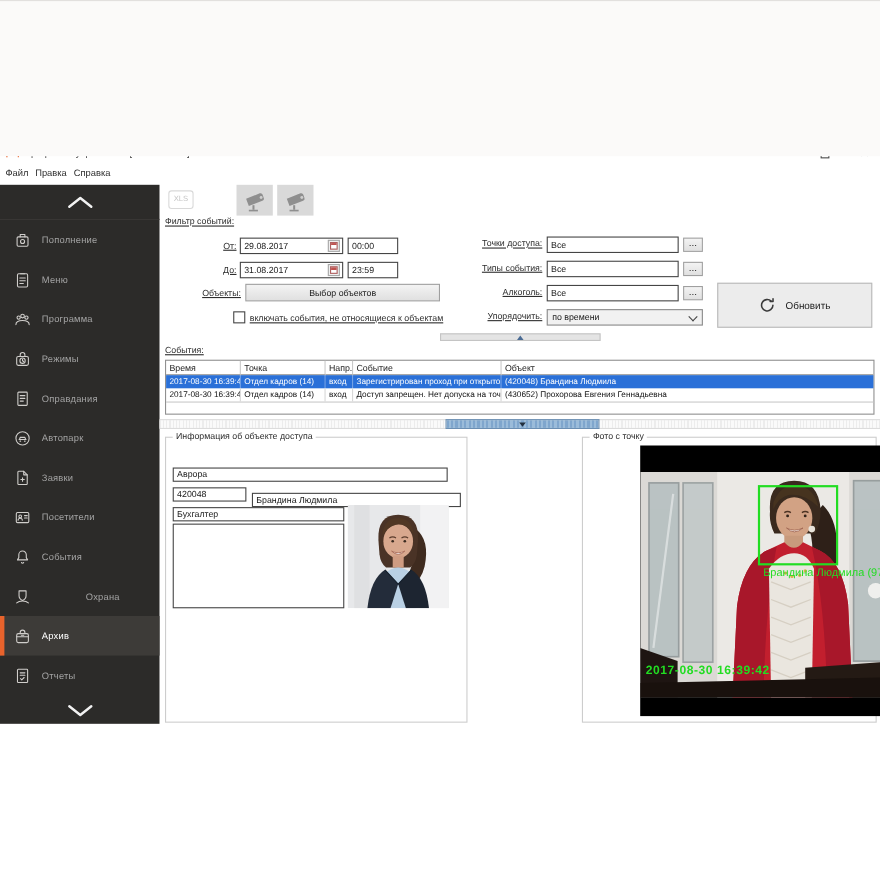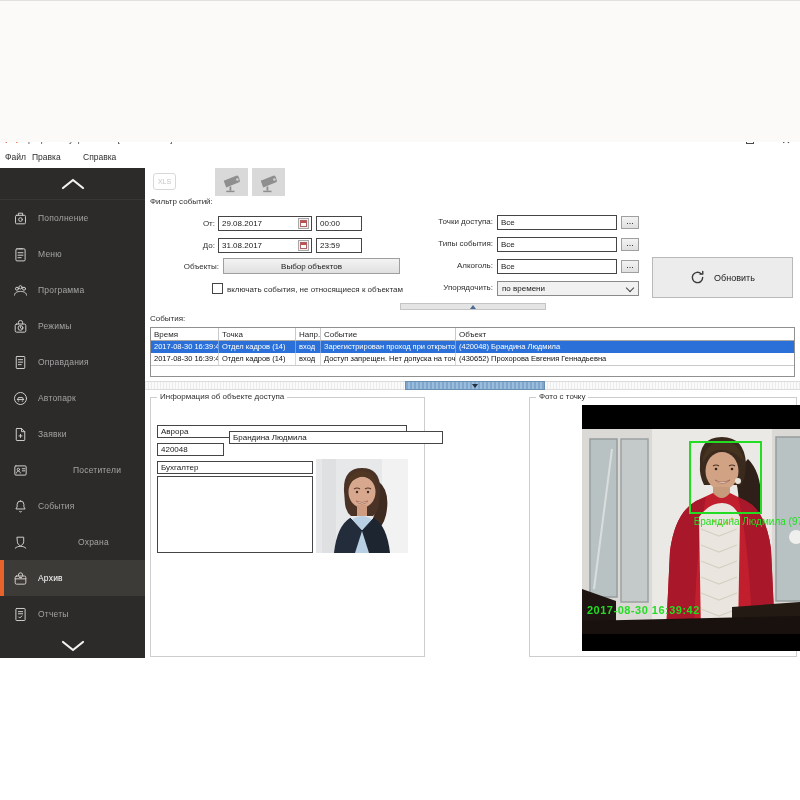--- a/index.html
+++ b/index.html
@@ -27,21 +27,21 @@
   .si.sel { background:#3d3b38; color:#ffffff; }
   .si .accent { position:absolute; left:0; top:0; width:4px; height:36px; background:#e8632c; }
   .ic { width:17px; height:17px; flex:0 0 17px; stroke:#d0cecb; fill:none; stroke-width:1.4; stroke-linecap:round; stroke-linejoin:round; }
   .chev { stroke:#f2f2f2; fill:none; stroke-width:2.2; stroke-linecap:round; stroke-linejoin:round; }
 
   
   .xls-btn { left:153px; top:173px; width:23px; height:17px; border:1px solid #d9d9d9; border-radius:3px; color:#c6c6c6; font-size:7px; text-align:center; line-height:16px; background:#fff; }
   .cam-thumb { top:168px; width:33px; height:28px; background:#d9d9d9; display:flex; align-items:center; justify-content:center; }
 
   
-  .s-label { position:absolute; font-size:8px; color:#2e2e2e; white-space:nowrap; }
+  .s-label { position:absolute; font-size:8px; color:#2e2e2e; white-space:nowrap;text-decoration:underline; }
   .r-align { text-align:right; }
   .tf { position:absolute; border:1px solid #454545; background:#fff; font-family:"Liberation Sans",sans-serif; font-size:8px; color:#1a1a1a; padding:0 0 0 3px; height:15px; }
   .cal-btn { position:absolute; width:11px; height:11px; background:#efefef; border:1px solid #a8a8a8; }
   .cal-btn .pg { width:7px; height:7px; margin:1px auto 0; background:linear-gradient(#c0504d 0 2px, #fff 2px); border:1px solid #b06060; }
   .gbtn { position:absolute; background:linear-gradient(#f3f3f3,#e0e0e0); border:1px solid #9f9f9f; font-size:8px; color:#1a1a1a; text-align:center; }
   .dots { width:18px; height:13px; line-height:9px; font-size:9px; }
   .cb { position:absolute; width:11px; height:11px; border:1px solid #454545; background:#fff; appearance:none; }
   .dd { position:absolute; left:497px; top:281px; width:142px; height:15px; border:1px solid #8a8a8a; background:#f1f1f1; font-size:8px; color:#1a1a1a; line-height:13px; padding-left:4px; }
   .dd-arrow { position:absolute; right:5px; top:3px; width:6px; height:6px; border-right:1.4px solid #444; border-bottom:1.4px solid #444; transform:rotate(45deg); }
   .refresh-btn { left:652px; top:257px; width:141px; height:41px; background:#ececec; border:1px solid #b9b9b9; display:flex; align-items:center; justify-content:center; gap:9px; font-size:9px; color:#1a1a1a; }
@@ -84,21 +84,21 @@
   <div class="window">
     <div class="abs logo">|S|</div>
     <div class="abs wtitle">Программа управления [Administrator]</div>
     <div class="abs wbtn" style="left:705px;">–</div>
     <div class="abs maxbox"></div>
     <div class="abs wbtn" style="left:775px;">✕</div>
 
     <div class="abs menubar">
       <span class="menu-item" style="left:5px;">Файл</span>
       <span class="menu-item" style="left:32px;">Правка</span>
-      <span class="menu-item" style="left:83px;">Справка</span>
+      <span class="menu-item" style="left:67px;">Справка</span>
     </div>
   </div>
   <div class="below-window"></div>
 
   <div class="abs sidebar">
     <div class="sb-collapse sb-top">
       <svg class="chev" width="30" height="15" viewBox="0 0 30 15">
           <polyline points="5,12 15,4 25,12"></polyline>
         </svg>
     </div>
@@ -150,21 +150,21 @@
         </svg>
       <span class="lbl">Автопарк</span>
     </div>
     <div class="si" style="top:248px;">
       <svg class="ic" viewBox="0 0 24 24">
           <path d="M7 3.5h6.5L18 8v11.5a1 1 0 0 1-1 1H7a1 1 0 0 1-1-1v-15a1 1 0 0 1 1-1z"></path>
           <path d="M13.5 3.5V8H18M9.8 14h4.4M12 11.8v4.4"></path>
         </svg>
       <span class="lbl">Заявки</span>
     </div>
-    <div class="si" style="top:284px;gap:35px;">
+    <div class="si" style="top:284px;">
       <svg class="ic" viewBox="0 0 24 24">
           <rect x="4" y="5.5" width="16" height="13" rx="1.5"></rect>
           <circle cx="9" cy="10.5" r="1.7"></circle>
           <path d="M6.3 15.5c0-1.6 1.2-2.6 2.7-2.6s2.7 1 2.7 2.6M14.5 9.5h3.5M14.5 12.5h3.5"></path>
         </svg>
       <span class="lbl">Посетители</span>
     </div>
     <div class="si" style="top:320px;">
       <svg class="ic" viewBox="0 0 24 24">
           <path d="M12 4.2a4.8 4.8 0 0 1 4.8 4.8v3.6l1.7 2.9H5.5l1.7-2.9V9A4.8 4.8 0 0 1 12 4.2z"></path>
@@ -304,21 +304,21 @@
 
   <div class="abs split-bar"></div>
   <div class="abs split-handle">
       <span class="tri-down"></span>
     </div>
 
   <div class="gbox ibox">
     <span class="legend">Информация об объекте доступа</span>
     <input class="tf" style="left: 6px; top: 27px; width: 250px; height: 13px;" readonly="" value="Аврора">
     <input class="tf" style="left: 6px; top: 45px; width: 67px; height: 13px;" readonly="" value="420048">
-    <input class="tf" style="left: 78px; top: 33px; width: 214px; height: 13px;" readonly="" value="Брандина Людмила">
+    <input class="tf" style="left: 78px; top: 50px; width: 190px; height: 13px;" readonly="" value="Брандина Людмила">
     <input class="tf" style="left: 6px; top: 63px; width: 156px; height: 13px;" readonly="" value="Бухгалтер">
     <div class="bigbox"></div>
     <svg class="portrait" viewBox="0 0 92 94" preserveAspectRatio="none">
       <rect width="92" height="94" fill="#e7e8ea"></rect>
       <rect x="66" y="0" width="26" height="94" fill="#f2f2f3"></rect>
       <rect x="6" y="0" width="14" height="94" fill="#dfe0e2"></rect>
       <path d="M62 22 Q75 32 70 56 Q67 68 59 73 L56 62 Q63 46 57 30 Z" fill="#3f2b1f"></path>
       <path d="M28 32 Q27 9 46 9 Q65 9 64 32 L63 45 Q62 53 57 57 L35 57 Q30 53 29 45 Z" fill="#4a3326"></path>
       <ellipse cx="46" cy="33" rx="13.5" ry="15.5" fill="#d8a88e"></ellipse>
       <path d="M32 24 Q35 12 46 12 Q58 12 60 26 Q52 16 44 18 Q36 20 32 28 Z" fill="#503724"></path>

